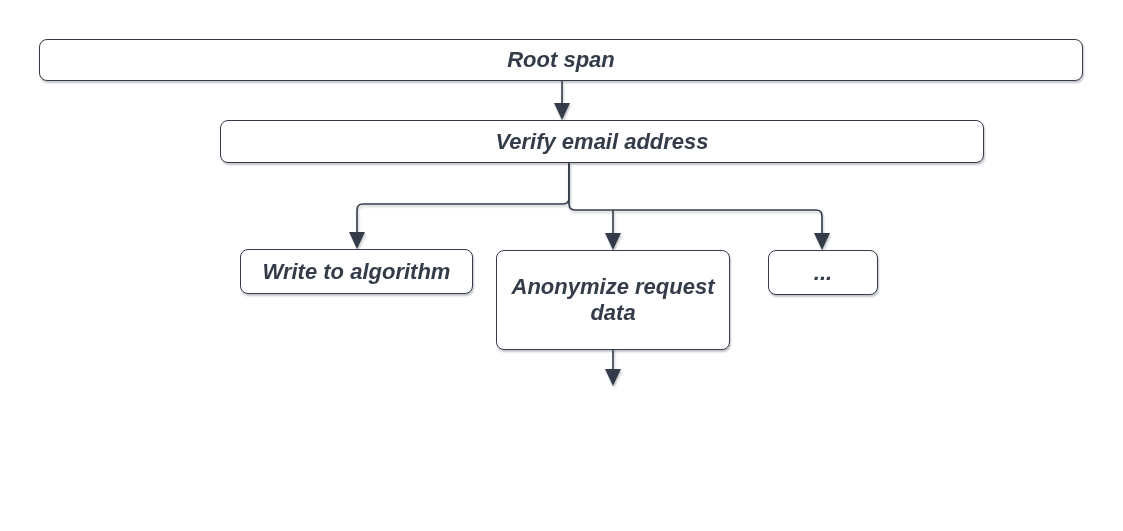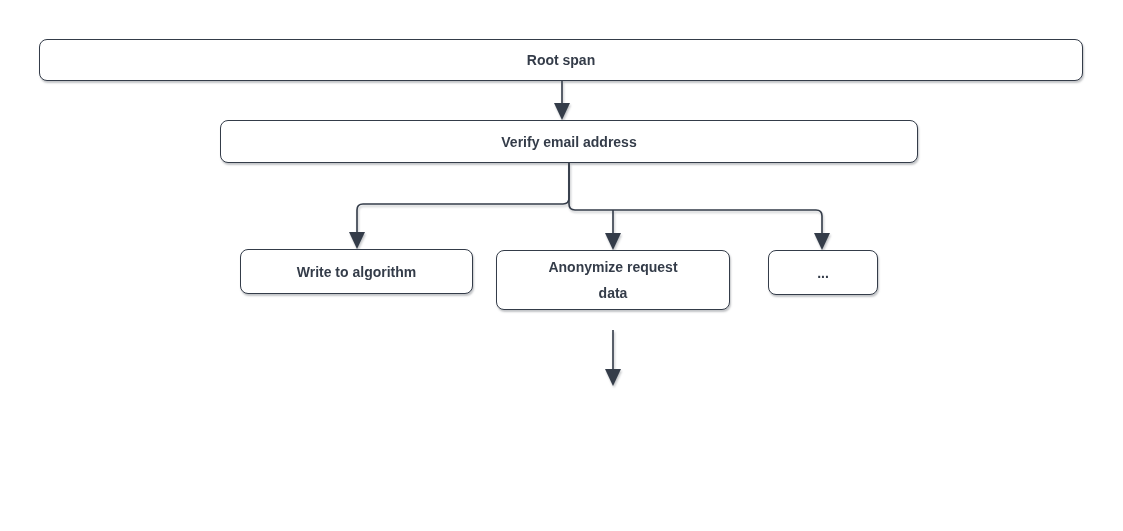--- a/index.html
+++ b/index.html
@@ -36,29 +36,30 @@
     box-sizing: border-box;
     background: #ffffff;
     border: 1.5px solid #343c49;
     border-radius: 8px;
     box-shadow: 1px 2px 2px rgba(80, 85, 95, 0.35);
     display: flex;
     align-items: center;
     justify-content: center;
     text-align: center;
     color: #343c49;
-    font-size: 14px;
+    font-size: 22px;
     font-weight: 700;
     line-height: 26px;
     white-space: pre-line;
+    font-style: italic;
   }
   #n-root      { left: 39px;  top: 39px;  width: 1044px; height: 42px; }
-  #n-verify    { left: 220px; top: 120px; width: 698px;  height: 43px; }
+  #n-verify    { left: 220px; top: 120px; width: 764px;  height: 43px; }
   #n-writedb   { left: 240px; top: 249px; width: 233px;  height: 45px; }
-  #n-anonymize { left: 496px; top: 250px; width: 234px;  height: 60px; }
+  #n-anonymize { left: 496px; top: 250px; width: 234px;  height: 100px; }
   #n-ellipsis  { left: 768px; top: 250px; width: 110px;  height: 45px; }
   #n-runmkt    { left: 497px; top: 386px; width: 233px;  height: 103px; }
 </style>
 </head>
 <body>
 
 <div id="canvas">
 
   <svg id="connectors" viewBox="0 0 1123 531" xmlns="http://www.w3.org/2000/svg">
     <g style="filter: drop-shadow(1px 2px 1px rgba(80,85,95,0.35));">

